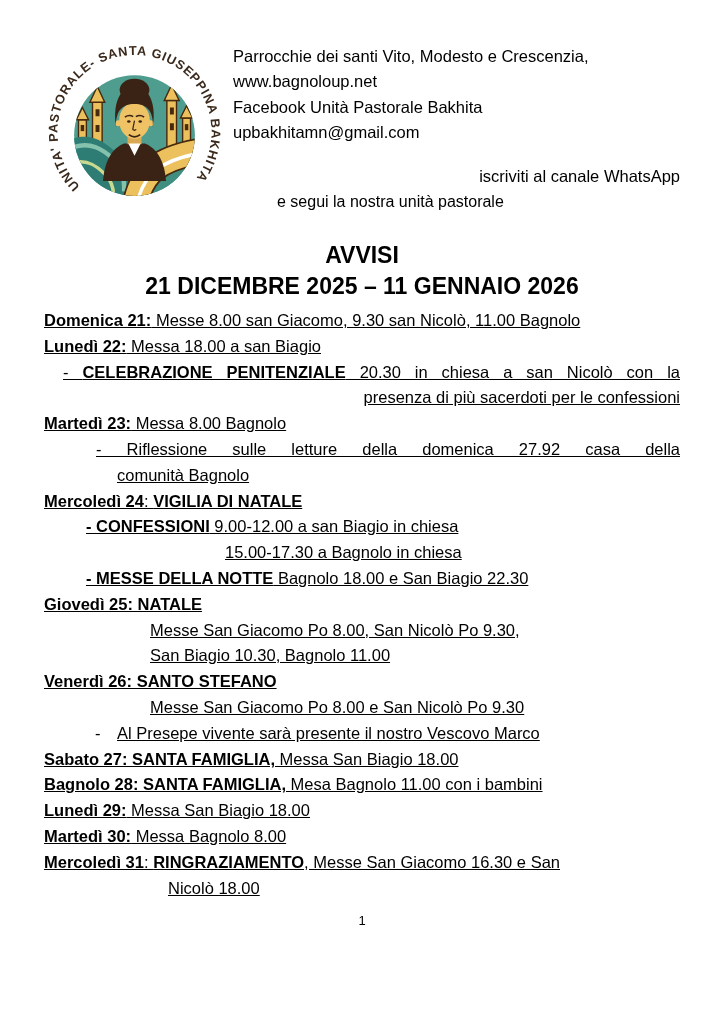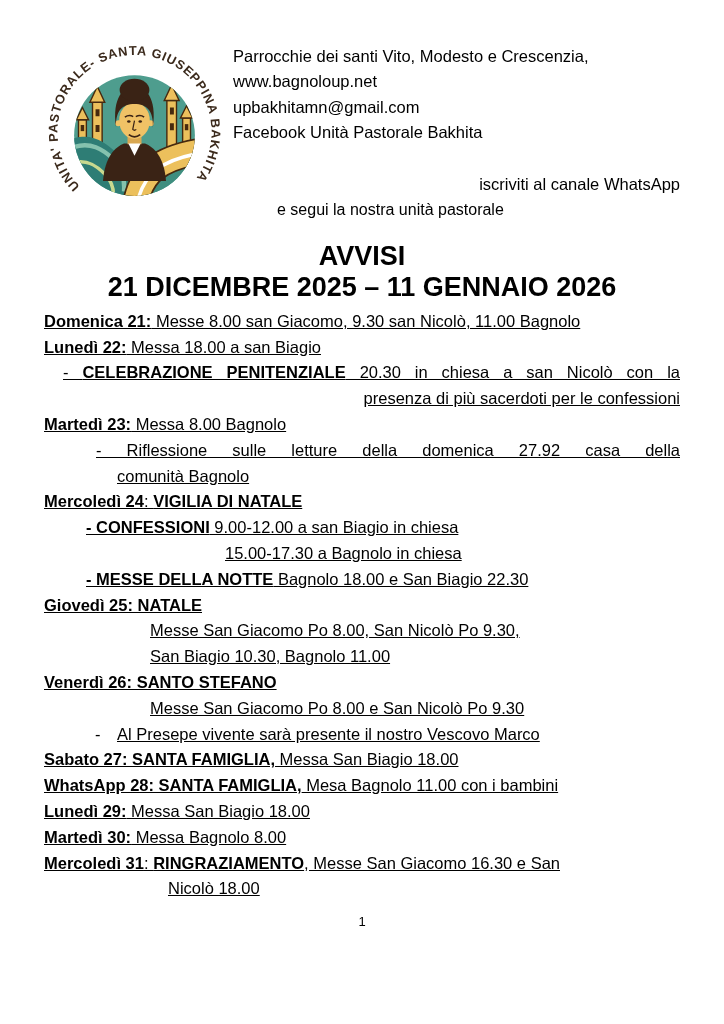--- a/index.html
+++ b/index.html
@@ -4,25 +4,25 @@
 <style>
   html,body{margin:0;padding:0;background:#ffffff;}
   body{width:724px;height:1024px;font-family:"Liberation Sans",sans-serif;color:#000;}
   .page{box-sizing:border-box;width:724px;height:1024px;padding:42px 44px 0 44px;overflow:hidden;}
 
   
   .hdr{display:flex;align-items:flex-start;}
   .logo{width:175px;height:180px;flex:none;margin-left:3px;}
   .contact{flex:1;margin-left:11px;padding-top:2px;font-size:16.5px;line-height:25.3px;}
   .contact-line{white-space:nowrap;}
-  .wa1{text-align:right;margin-top:27px;font-size:16.5px;}
+  .wa1{text-align:right;margin-top:19px;font-size:16.5px;}
   .wa2{padding-left:44px;font-size:16px;line-height:25.3px;}
 
   
-  .title,.daterange{text-align:center;font-weight:bold;font-size:27px;line-height:31px;margin:0;}
+  .title,.daterange{text-align:center;font-weight:bold;font-size:23px;line-height:31px;margin:0;}
   .title{margin-top:18px;}
 
   
   .sched{margin-top:6px;font-size:16.5px;line-height:25.8px;}
   .line{min-height:25.8px;text-decoration:underline;}
   .line b{font-weight:bold;}
   .dash{display:inline-block;width:22px;}
   .jst{text-align:justify;text-align-last:justify;}
   .p19{padding-left:19px;}
   .p42{padding-left:42px;}
@@ -108,22 +108,22 @@
           <path d="M 100 87 L 98 97 Q 100 99 102 97" fill="none" stroke="#3A2315" stroke-width="1.4"></path>
           <path d="M 93.5 103 Q 100 108 106.5 103" fill="none" stroke="#3A2315" stroke-width="2"></path>
         </g>
       </g>
     </svg>
 
     <div class="contact">
       <div>
           <div class="contact-line">Parrocchie dei santi Vito, Modesto e Crescenzia,</div>
           <div class="contact-line">www.bagnoloup.net</div>
+          <div class="contact-line">Facebook Unità Pastorale Bakhita</div>
           <div class="contact-line">upbakhitamn@gmail.com</div>
-          <div class="contact-line">Facebook Unità Pastorale Bakhita</div>
         </div>
       <div class="wa1">iscriviti al canale WhatsApp</div>
       <div class="wa2">e segui la nostra unità pastorale</div>
     </div>
   </div>
 
   <h1 class="title">AVVISI</h1>
   <h2 class="daterange">21 DICEMBRE 2025 – 11 GENNAIO 2026</h2>
 
   <main class="sched">
@@ -138,21 +138,21 @@
       <div class="line p42"><b>- CONFESSIONI</b><span> 9.00-12.00 a san Biagio in chiesa</span></div>
       <div class="line p181"><span>15.00-17.30 a Bagnolo in chiesa</span></div>
       <div class="line p42"><b>- MESSE DELLA NOTTE</b><span> Bagnolo 18.00 e San Biagio 22.30</span></div>
       <div class="line"><b>Giovedì 25: NATALE</b></div>
       <div class="line p106"><span>Messe San Giacomo Po 8.00, San Nicolò Po 9.30,</span></div>
       <div class="line p106"><span>San Biagio 10.30, Bagnolo 11.00</span></div>
       <div class="line"><b>Venerdì 26: SANTO STEFANO</b></div>
       <div class="line p106"><span>Messe San Giacomo Po 8.00 e San Nicolò Po 9.30</span></div>
       <div class="line p51"><span class="dash">-</span><span>Al Presepe vivente sarà presente il nostro Vescovo Marco</span></div>
       <div class="line"><b>Sabato 27: SANTA FAMIGLIA,</b><span> Messa San Biagio 18.00</span></div>
-      <div class="line"><b>WhatsApp 28: SANTA FAMIGLIA,</b><span> Mesa Bagnolo 11.00 con i bambini</span></div>
+      <div class="line"><b>Bagnolo 28: SANTA FAMIGLIA,</b><span> Mesa Bagnolo 11.00 con i bambini</span></div>
       <div class="line"><b>Lunedì 29:</b><span> Messa San Biagio 18.00</span></div>
       <div class="line"><b>Martedì 30:</b><span> Messa Bagnolo 8.00</span></div>
       <div class="line"><b>Mercoledì 31</b><span>: </span><b>RINGRAZIAMENTO</b><span>, Messe San Giacomo 16.30 e San</span></div>
       <div class="line p124"><span>Nicolò 18.00</span></div>
     </main>
 
   <div class="pagenum">1</div>
 
 </div>
 

